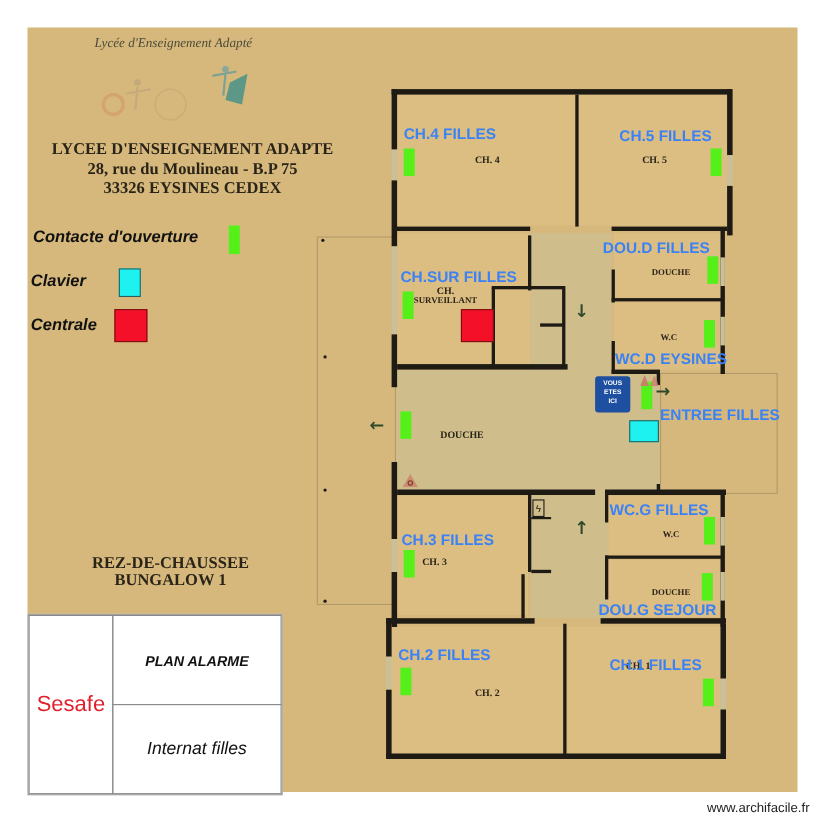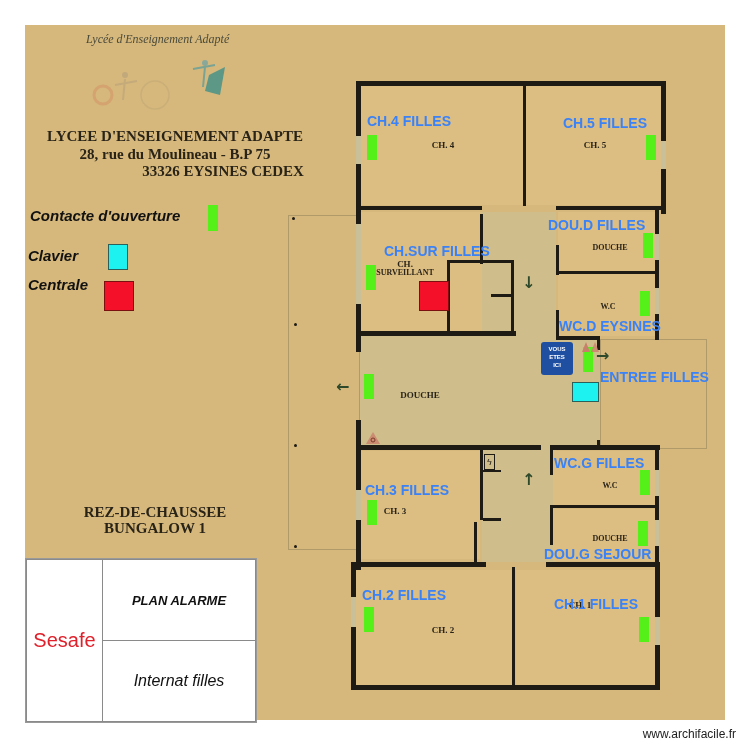--- a/index.html
+++ b/index.html
@@ -38,27 +38,27 @@
     <circle cx="40" cy="20" r="3" fill="#b9a27a" opacity="0.7"></circle>
     <path d="M40 24 L38 45 M30 30 L52 26" stroke="#b9a27a" stroke-width="2" opacity="0.6" fill="none"></path>
     <circle cx="70" cy="40" r="14" fill="none" stroke="#c2a875" stroke-width="1.5" opacity="0.6"></circle>
     <circle cx="120" cy="8" r="3" fill="#8aa89a"></circle>
     <path d="M108 14 L130 10 M120 12 L118 32" stroke="#7aa393" stroke-width="2" fill="none"></path>
     <path d="M124 20 L140 12 L135 40 L120 36 Z" fill="#3f8f88" opacity="0.8"></path>
   </svg>
 </div>
 <div class="abs school-title" style="left:25px;top:128px;width:300px;font-size:15px;">LYCEE D'ENSEIGNEMENT ADAPTE</div>
 <div class="abs school-title" style="left:25px;top:146px;width:300px;font-size:15px;">28, rue du Moulineau - B.P 75</div>
-<div class="abs school-title" style="left:25px;top:163px;width:300px;font-size:15px;padding-left:48px;">33326 EYSINES CEDEX</div>
+<div class="abs school-title" style="left:25px;top:163px;width:300px;font-size:15px;">33326 EYSINES CEDEX</div>
 
 <div class="abs legend-label" style="left:30px;top:207px;">Contacte d'ouverture</div>
 <div class="abs" style="left:208px;top:205px;width:10px;height:26px;background:#55f01a;"></div>
 <div class="abs legend-label" style="left:28px;top:247px;">Clavier</div>
 <div class="abs" style="left:108px;top:244px;width:18px;height:24px;background:#1ef2f0;border:1px solid #2a5f5a;"></div>
-<div class="abs legend-label" style="left:28px;top:276px;">Centrale</div>
+<div class="abs legend-label" style="left:28px;top:287px;">Centrale</div>
 <div class="abs" style="left:104px;top:281px;width:28px;height:28px;background:#f5102a;border:1px solid #7a1010;"></div>
 
 <div class="abs school-title" style="left:45px;top:504px;width:220px;font-size:15px;">REZ-DE-CHAUSSEE</div>
 <div class="abs school-title" style="left:45px;top:520px;width:220px;font-size:15px;">BUNGALOW 1</div>
 
 <div id="title-block" class="abs">
   <div class="tb-cell" style="left:0;top:0;width:77px;height:163px;">
     <span style="color:#e0202a;font-size:20px;">Sesafe</span>
   </div>
   <div class="tb-cell" style="left:76px;top:0;width:154px;height:82px;">
@@ -151,21 +151,21 @@
 <div class="room-label" style="left:588px;top:302px;width:40px;font-size:8px;">W.C</div>
 <div class="room-label" style="left:395px;top:390px;width:50px;">DOUCHE</div>
 <div class="room-label" style="left:370px;top:506px;width:50px;">CH. 3</div>
 <div class="room-label" style="left:590px;top:481px;width:40px;font-size:8px;">W.C</div>
 <div class="room-label" style="left:580px;top:534px;width:60px;font-size:8px;">DOUCHE</div>
 <div class="room-label" style="left:418px;top:625px;width:50px;">CH. 2</div>
 <div class="room-label" style="left:555px;top:600px;width:50px;">CH. 1</div>
 
 <div class="alarm-label" style="left:367px;top:113px;">CH.4 FILLES</div>
 <div class="alarm-label" style="left:563px;top:115px;">CH.5 FILLES</div>
-<div class="alarm-label" style="left:384px;top:243px;">CH.SUR FILLES</div>
+<div class="alarm-label" style="left:364px;top:243px;">CH.SUR FILLES</div>
 <div class="alarm-label" style="left:548px;top:217px;">DOU.D FILLES</div>
 <div class="alarm-label" style="left:559px;top:318px;">WC.D EYSINES</div>
 <div class="alarm-label" style="left:600px;top:369px;">ENTREE FILLES</div>
 <div class="alarm-label" style="left:365px;top:482px;">CH.3 FILLES</div>
 <div class="alarm-label" style="left:554px;top:455px;">WC.G FILLES</div>
 <div class="alarm-label" style="left:544px;top:546px;">DOU.G SEJOUR</div>
 <div class="alarm-label" style="left:362px;top:587px;">CH.2 FILLES</div>
 <div class="alarm-label" style="left:554px;top:596px;">CH.1 FILLES</div>
 
 <div class="sensor" style="left:367px;top:135px;"></div>

